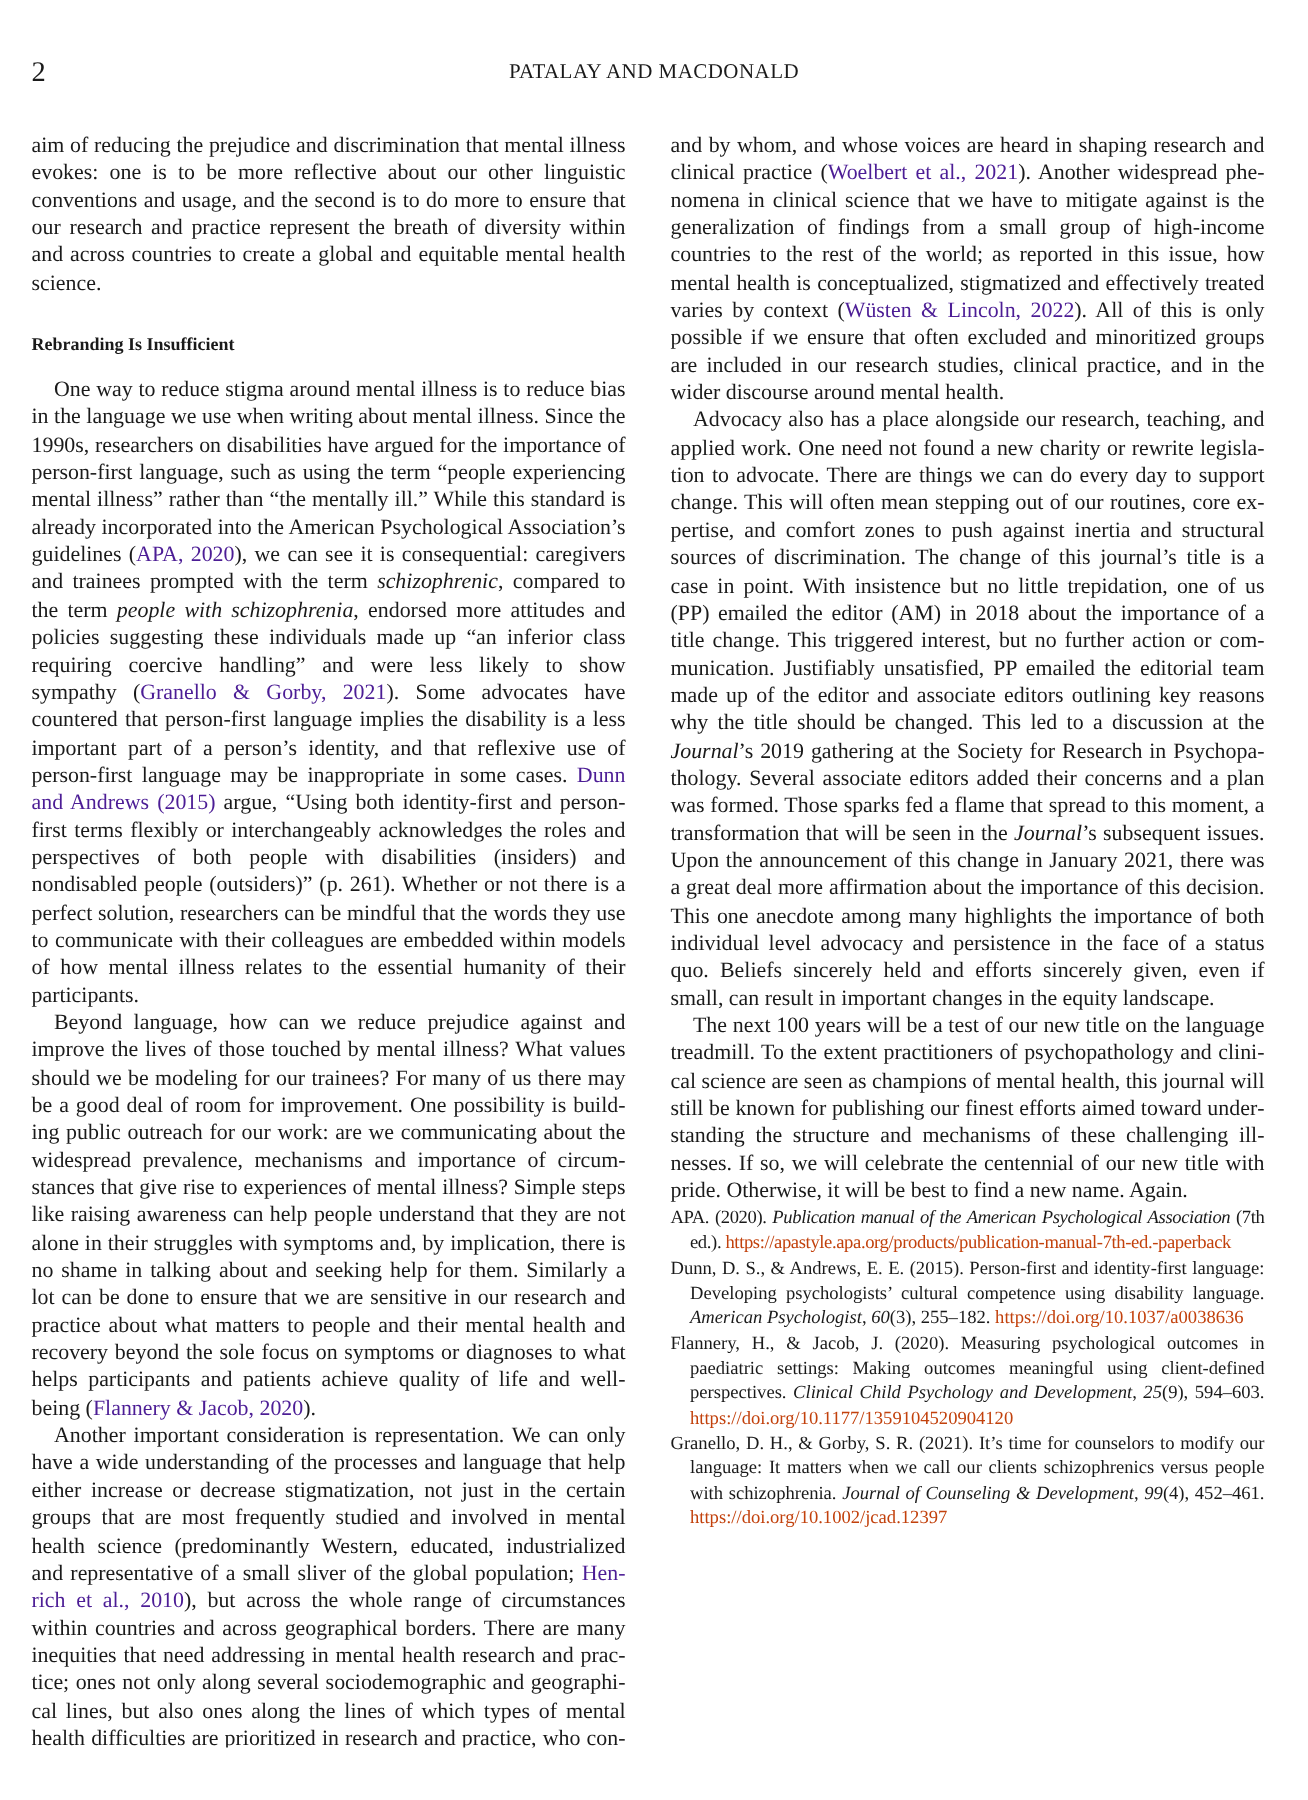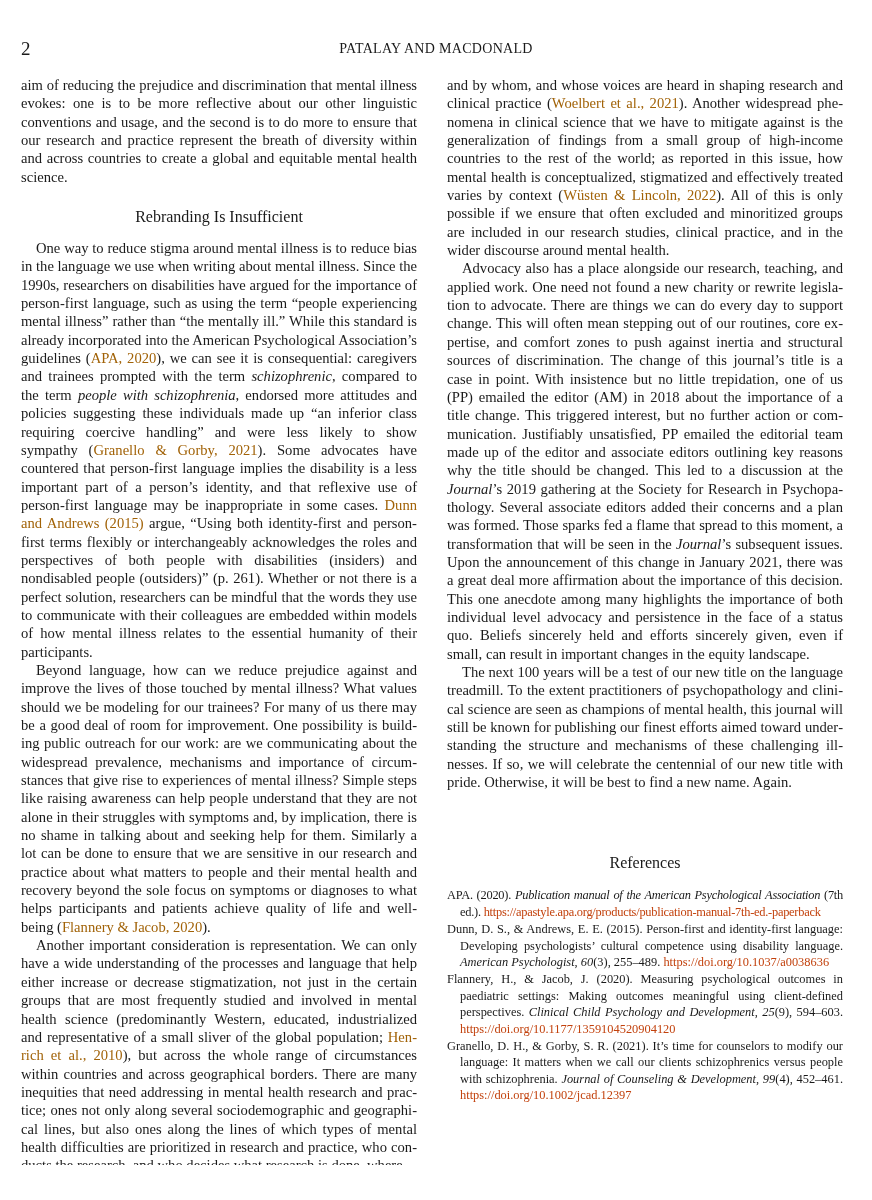--- a/index.html
+++ b/index.html
@@ -11,32 +11,32 @@
     .page-number {
       position: absolute; left: 21px; top: 38px;
       font-size: 19px;
     }
     .running-head {
       position: absolute; left: 0; right: 0; top: 41px; text-align: center;
       font-size: 14px; letter-spacing: 0.3px;
     }
     .running-head .sc { font-size: 14px; }
     .column {
-      position: absolute; top: 76px; width: 396px;
+      position: absolute; top: 88px; width: 396px;
       font-size: 14.6px; line-height: 18.35px;
       text-align: justify; hyphens: manual;
     }
     .col-left { left: 21px; }
     .col-right { left: 447px; }
     p { margin: 0; }
     p.indent { text-indent: 15px; }
-    .cite { color: #a16207; }
+    .cite { color: #4c1d95; }
     em { font-style: italic; }
     h2 {
-      font-size: 16px; font-weight: normal; text-align: center;
+      font-size: 12px; font-weight: bold; text-align: left;
       margin: 21px 0 12px 0; line-height: 20px;
     }
     h2.refs { margin: 62px 0 14px 0; }
     .ref {
       font-size: 12.4px; line-height: 16.4px;
       padding-left: 13px; text-indent: -13px; text-align: justify;
       margin: 0 0 1px 0;
     }
     .ref .url { color: #c2410c; }
     .ref.apa { letter-spacing: -0.25px; }
@@ -60,26 +60,25 @@
   <p class="indent"><span>Another important consideration is representation. We can only have a wide understanding of the processes and language that help either increase or decrease stigmatization, not just in the certain groups that are most frequently studied and involved in mental health science (predominantly Western, educated, industrialized and representative of a small sliver of the global population; </span><span class="cite">Hen­rich et al., 2010</span><span>), but across the whole range of circumstances within countries and across geographical borders. There are many inequities that need addressing in mental health research and prac­tice; ones not only along several sociodemographic and geographi­cal lines, but also ones along the lines of which types of mental health difficulties are prioritized in research and practice, who con­ducts the research, and who decides what research is done, where</span></p>
 </div>
 
 <div class="column col-right">
   <p><span>and by whom, and whose voices are heard in shaping research and clinical practice (</span><span class="cite">Woelbert et al., 2021</span><span>). Another widespread phe­nomena in clinical science that we have to mitigate against is the generalization of findings from a small group of high-income countries to the rest of the world; as reported in this issue, how mental health is conceptualized, stigmatized and effectively treated varies by context (</span><span class="cite">Wüsten &amp; Lincoln, 2022</span><span>). All of this is only possible if we ensure that often excluded and minoritized groups are included in our research studies, clinical practice, and in the wider discourse around mental health.</span></p>
 
   <p class="indent"><span>Advocacy also has a place alongside our research, teaching, and applied work. One need not found a new charity or rewrite legisla­tion to advocate. There are things we can do every day to support change. This will often mean stepping out of our routines, core ex­pertise, and comfort zones to push against inertia and structural sources of discrimination. The change of this journal’s title is a case in point. With insistence but no little trepidation, one of us (PP) emailed the editor (AM) in 2018 about the importance of a title change. This triggered interest, but no further action or com­munication. Justifiably unsatisfied, PP emailed the editorial team made up of the editor and associate editors outlining key reasons why the title should be changed. This led to a discussion at the </span><em>Journal</em><span>’s 2019 gathering at the Society for Research in Psychopa­thology. Several associate editors added their concerns and a plan was formed. Those sparks fed a flame that spread to this moment, a transformation that will be seen in the </span><em>Journal</em><span>’s subsequent issues. Upon the announcement of this change in January 2021, there was a great deal more affirmation about the importance of this decision. This one anecdote among many highlights the importance of both individual level advocacy and persistence in the face of a status quo. Beliefs sincerely held and efforts sincerely given, even if small, can result in important changes in the equity landscape.</span></p>
 
   <p class="indent">The next 100 years will be a test of our new title on the language treadmill. To the extent practitioners of psychopathology and clini­cal science are seen as champions of mental health, this journal will still be known for publishing our finest efforts aimed toward under­standing the structure and mechanisms of these challenging ill­nesses. If so, we will celebrate the centennial of our new title with pride. Otherwise, it will be best to find a new name. Again.</p>
 
-  <h2 class="refs">References</h2>
 
   <div>
     <p class="ref apa"><span>APA. (2020). </span><em>Publication manual of the American Psychological Association</em><span> (7th ed.). </span><span class="url">https://apastyle.apa.org/products/publication-manual-7th-ed.-paperback</span></p>
 
-    <p class="ref"><span>Dunn, D. S., &amp; Andrews, E. E. (2015). Person-first and identity-first language: Developing psychologists’ cultural competence using disability language. </span><em>American Psychologist</em><span>, </span><em>60</em><span>(3), 255–489. </span><span class="url">https://doi.org/10.1037/a0038636</span></p>
+    <p class="ref"><span>Dunn, D. S., &amp; Andrews, E. E. (2015). Person-first and identity-first language: Developing psychologists’ cultural competence using disability language. </span><em>American Psychologist</em><span>, </span><em>60</em><span>(3), 255–182. </span><span class="url">https://doi.org/10.1037/a0038636</span></p>
 
     <p class="ref"><span>Flannery, H., &amp; Jacob, J. (2020). Measuring psychological outcomes in paediatric settings: Making outcomes meaningful using client-defined perspectives. </span><em>Clinical Child Psychology and Development</em><span>, </span><em>25</em><span>(9), 594–603. </span><span class="url">https://doi.org/10.1177/1359104520904120</span></p>
 
     <p class="ref"><span>Granello, D. H., &amp; Gorby, S. R. (2021). It’s time for counselors to modify our language: It matters when we call our clients schizophrenics versus people with schizophrenia. </span><em>Journal of Counseling &amp; Development</em><span>, </span><em>99</em><span>(4), 452–461. </span><span class="url">https://doi.org/10.1002/jcad.12397</span></p>
 
 
   </div>
 </div>
 
 <div class="cut"></div>

